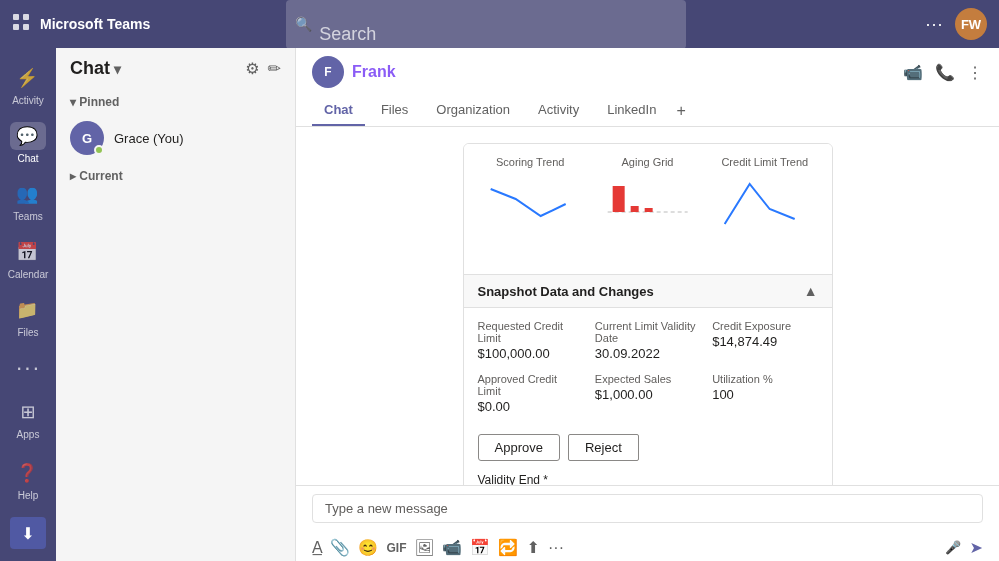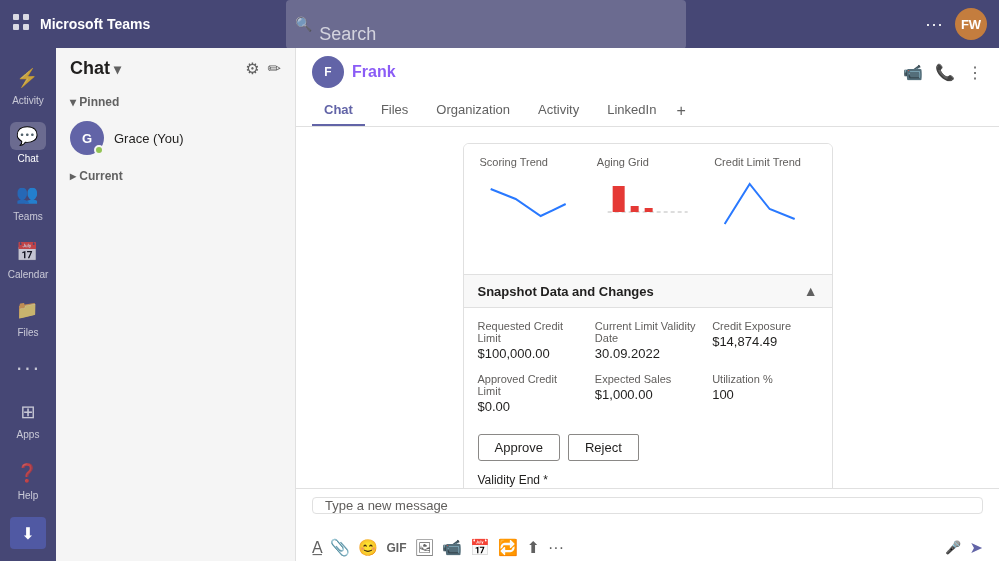--- a/index.html
+++ b/index.html
@@ -168,20 +168,21 @@
       max-width: 370px;
       margin: 0 auto;
       overflow: hidden;
     }
 
     .charts-row {
       display: flex;
       padding: 12px 16px 8px;
       gap: 16px;
       background: white;
+      text-align: center;
     }
     .chart-section { flex: 1; }
     .chart-label { font-size: 11px; color: #605e5c; margin-bottom: 6px; }
     .chart-area { height: 60px; position: relative; }
 
     
     .scoring-svg { width: 100%; height: 60px; }
     .credit-limit-svg { width: 100%; height: 60px; }
     .aging-grid-svg { width: 100%; height: 60px; }
 
@@ -248,24 +249,24 @@
 
     
     .message-input-area {
       border-top: 1px solid #e0e0e0;
       padding: 8px 16px 4px;
       flex-shrink: 0;
     }
     .message-input-box {
       border: 1px solid #e0e0e0;
       border-radius: 4px;
-      padding: 0 12px;
+      padding: 6px 12px;
       font-size: 13px;
       color: #605e5c;
-      margin-bottom: 24px;
+      margin-bottom: 15px;
     }
     .message-toolbar {
       display: flex; align-items: center; gap: 8px;
       color: #616161; font-size: 16px;
     }
     .message-toolbar span { cursor: pointer; }
     .toolbar-spacer { flex: 1; }
     .send-btn { color: #6264a7; cursor: pointer; }
 
     

